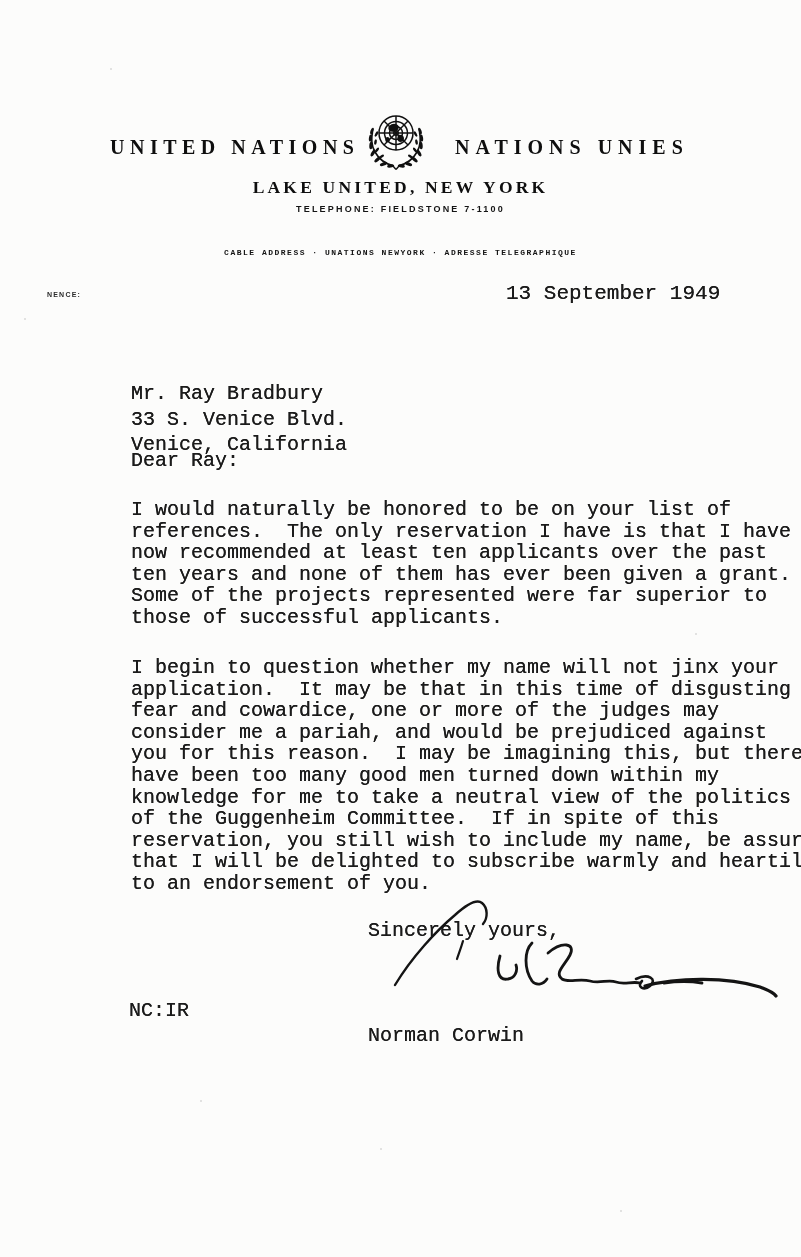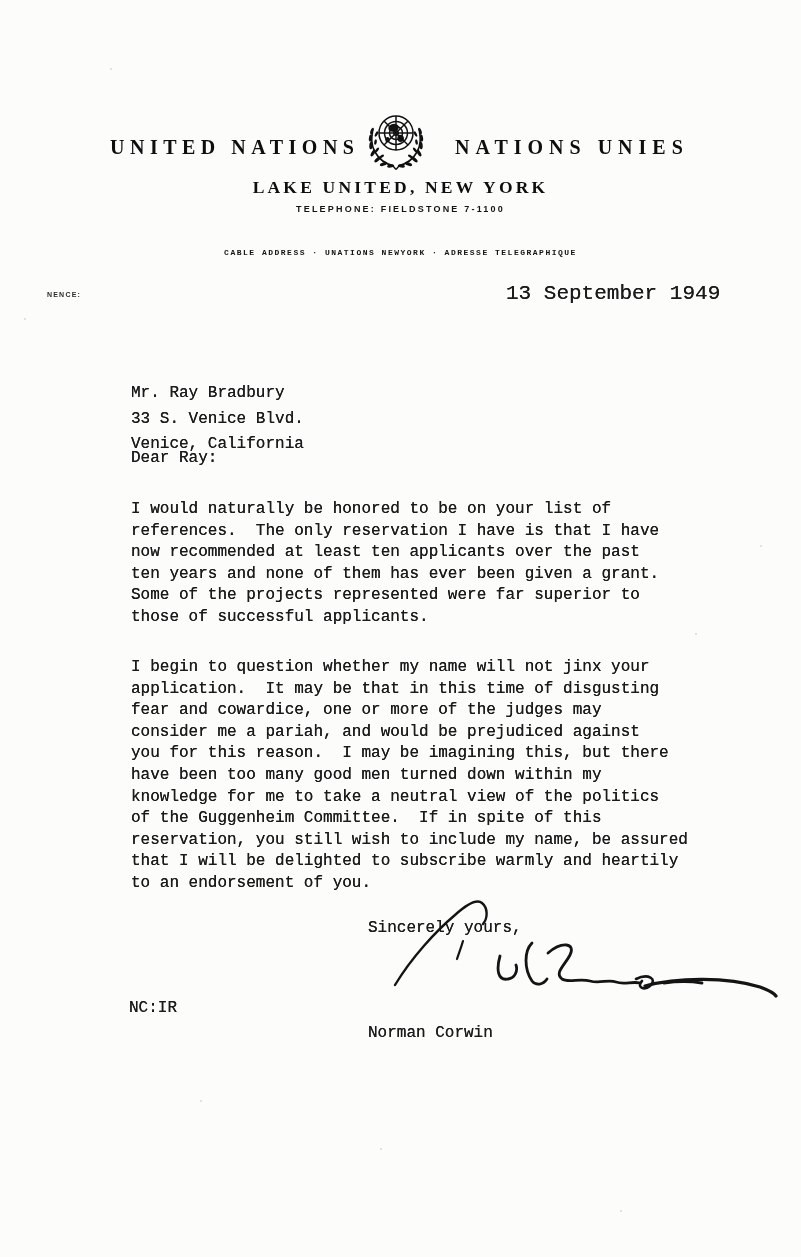--- a/index.html
+++ b/index.html
@@ -36,21 +36,21 @@
     left:0;top:248px;width:100%;text-align:center;
     font-family:Liberation Mono, monospace;
     font-weight:700;font-size:8px;letter-spacing:1.5px;color:#141414;
   }
   .ref-stub{
     left:47px;top:291px;
     font-family:"Liberation Sans","DejaVu Sans",sans-serif;
     font-weight:700;font-size:7px;letter-spacing:1.2px;color:#2a2a2a;
   }
   
-  .typed{font-size:16px;text-shadow:0 0 0.6px #1b1b1b;white-space:pre;}
+  .typed{font-size:20px;text-shadow:0 0 0.6px #1b1b1b;white-space:pre;}
   .date-line{left:506px;top:282px;font-size:21px;}
   .recipient{left:131px;top:381px;line-height:25.5px;}
   .salutation{left:131px;top:449px;}
   .para{line-height:21.6px;left:131px;}
   .para-1{top:491px;margin-top:8px;}
   .para-2{top:621px;margin-top:36px;}
   .para-3{top:859px;}
   .valediction{left:368px;top:919px;}
   .initials{left:129px;top:999px;}
   .signer{left:368px;top:1024px;text-align:center;}

